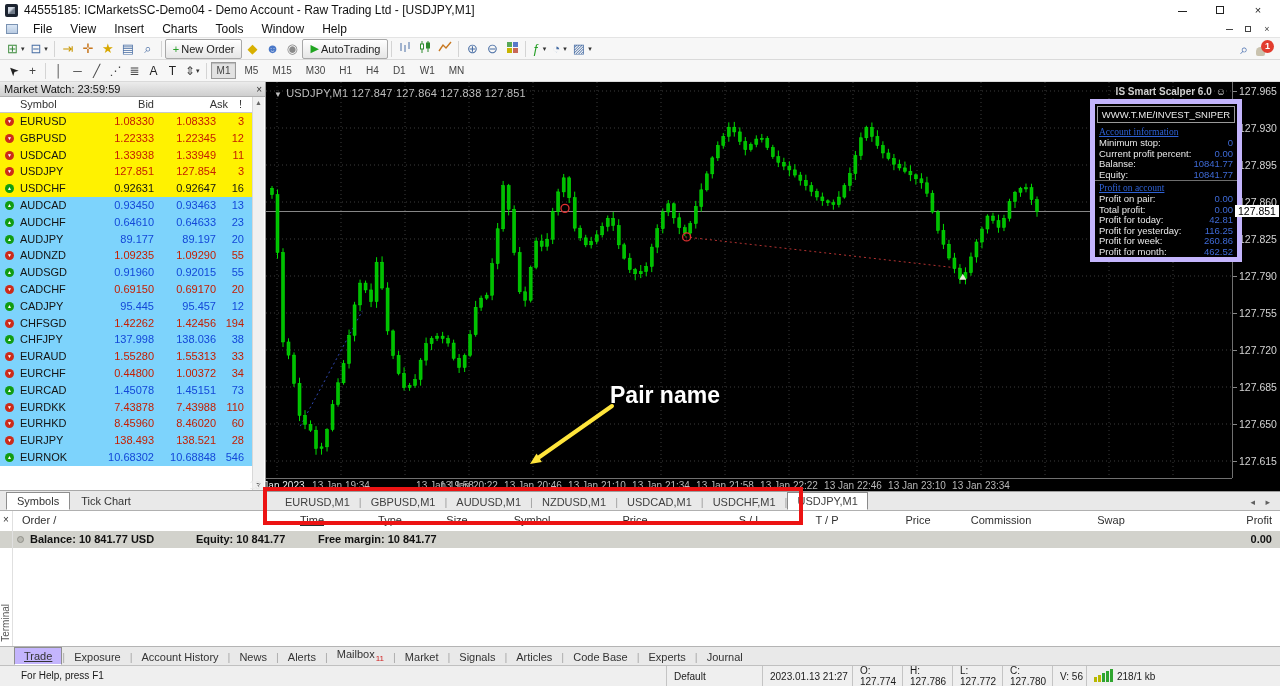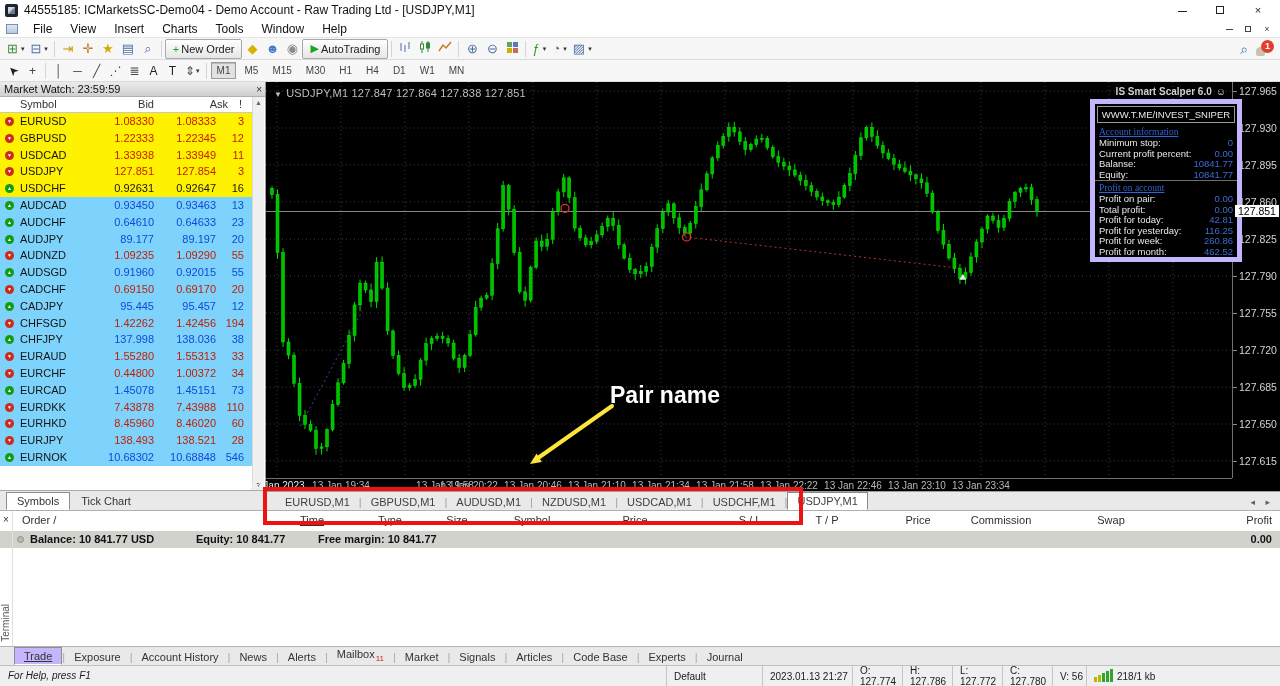--- a/index.html
+++ b/index.html
@@ -117,21 +117,21 @@
   #term-side{position:absolute;left:0;top:0;width:13px;height:155px;border-right:1px solid #e0e0e0;}
   #term-side .vlabel{position:absolute;left:0px;bottom:24px;writing-mode:vertical-rl;transform:rotate(180deg);font-size:10px;color:#555;}
   #term-tabs{position:absolute;left:0;bottom:0;width:100%;height:19px;background:#e9e9e9;border-top:1px solid #b4b4b4;display:flex;align-items:flex-end;padding-left:14px;font-size:11px;}
   .tt{padding:2px 9px;color:#333;white-space:nowrap;cursor:default;}
   .tt.active{background:#c4b5fd;border:1px solid #8e8e8e;border-bottom:1px solid #fff;text-decoration:underline;}
   .tt-sep{color:#aaa;padding:2px 0;}
   .badge-sub{color:#d02020;font-size:8px;vertical-align:sub;margin-left:1px;}
 
   
   #statusbar{position:absolute;left:0;top:665px;width:1280px;height:21px;background:#efefef;border-top:1px solid #c0c0c0;font-size:10px;color:#1a1a1a;}
-  #sb-help{position:absolute;left:8px;top:4px;font-style:italic;}
+  #sb-help{position:absolute;left:21px;top:4px;}
   .seg{position:absolute;top:0;height:100%;display:flex;align-items:center;border-left:1px solid #c4c4c4;padding-left:7px;}
   #seg-default{left:666px;width:96px;}
   #seg-datetime{left:762px;width:90px;}
   #seg-o{left:852px;width:50px;}
   #seg-h{left:902px;width:50px;}
   #seg-l{left:952px;width:50px;}
   #seg-c{left:1002px;width:50px;}
   #seg-v{left:1052px;width:34px;}
   #seg-traffic{left:1086px;width:194px;gap:4px;}
   #sig-bars{display:flex;align-items:flex-end;gap:1px;height:12px;}

